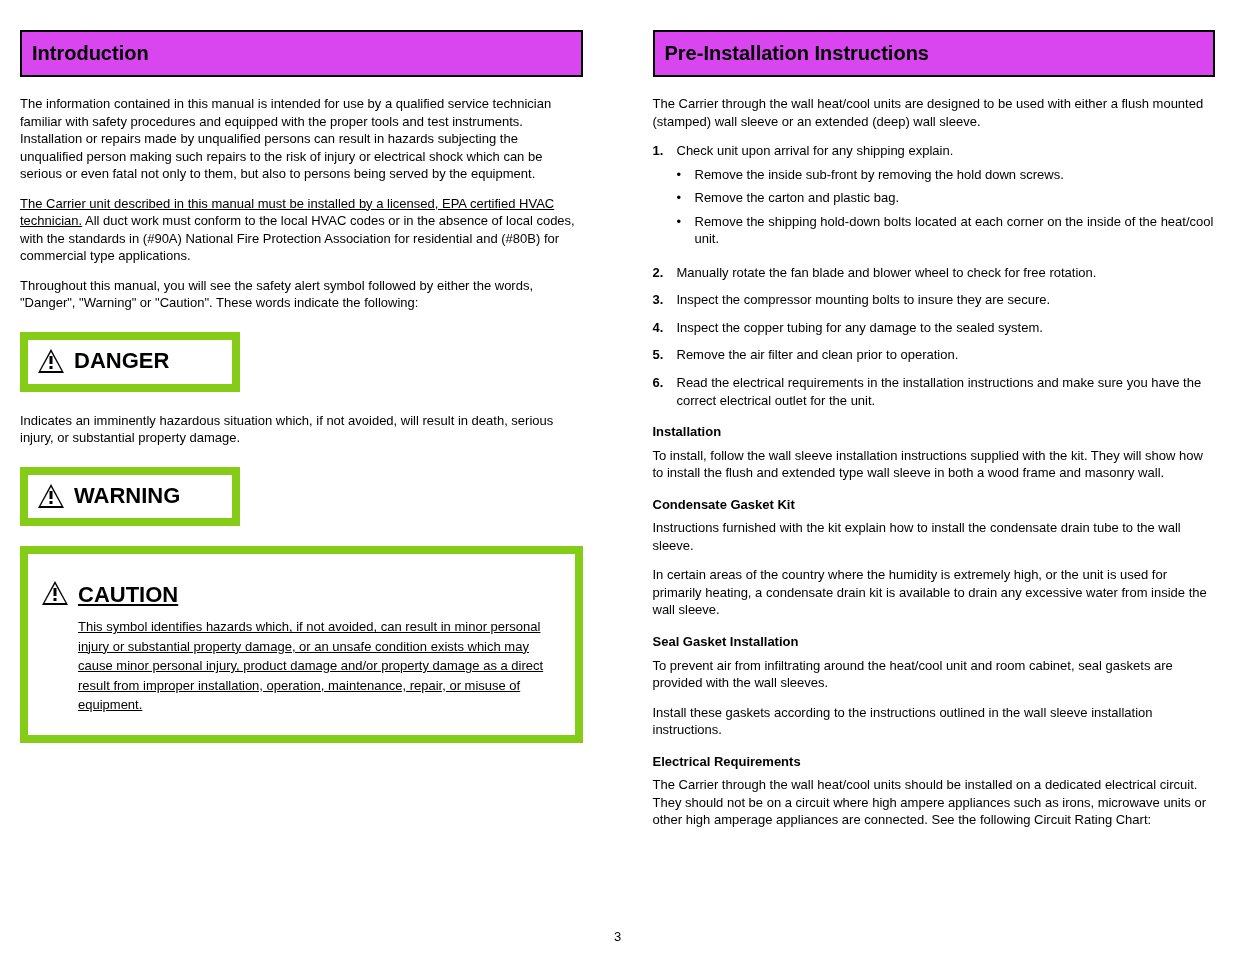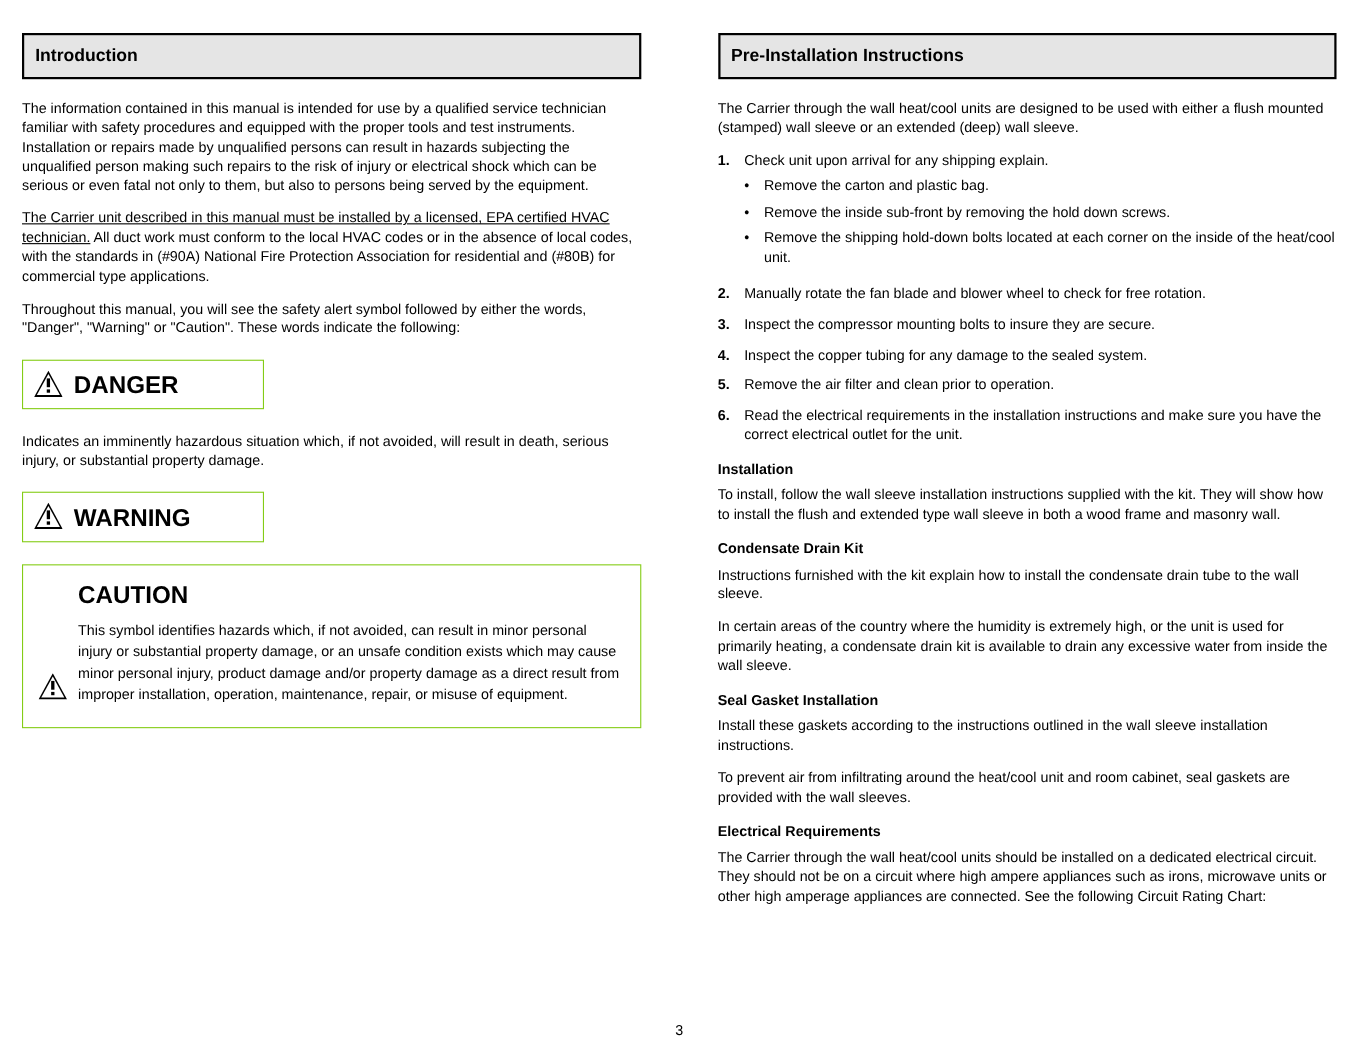--- a/index.html
+++ b/index.html
@@ -16,39 +16,39 @@
 }
 .columns {
   display: flex;
   gap: 70px;
 }
 .col {
   flex: 1;
   min-width: 0;
 }
 .section-bar {
-  background: #e5e5e5;
+  background: #d946ef;
   border: 2px solid #000;
   padding: 8px 10px;
   font-weight: bold;
-  font-size: 16px;
+  font-size: 20px;
   margin-bottom: 18px;
 }
 p { margin-bottom: 12px; }
 .underline { text-decoration: underline; }
 .warn-box {
-  border: 1px solid #84cc16;
+  border: 8px solid #84cc16;
   padding: 6px 10px;
   margin: 20px 0;
   display: flex;
-  align-items: flex-end;
+  align-items: flex-start;
   gap: 10px;
 }
 .warn-box.small { width: 220px; }
-.warn-box.large { padding: 10px 14px 20px 14px; }
+.warn-box.large { padding: 24px 14px 20px 14px; text-decoration: underline; }
 .warn-icon {
   flex-shrink: 0;
   margin-top: 3px;
 }
 .warn-label {
   font-size: 22px;
   font-weight: bold;
 }
 .warn-body {
   font-size: 13px;
@@ -146,24 +146,24 @@
   <div class="col">
     <div class="section-bar">Pre-Installation Instructions</div>
     <p>The Carrier through the wall heat/cool units are designed to be used with either a flush mounted (stamped) wall sleeve or an extended (deep) wall sleeve.</p>
 
     <ol class="numlist">
       <li>
         <div>
           <span>Check unit upon arrival for any shipping explain.</span>
           <ul class="bullets">
             <li>
-                <span>Remove the carton and plastic bag.</span>
+                <span>Remove the inside sub-front by removing the hold down screws.</span>
               </li>
             <li>
-                <span>Remove the inside sub-front by removing the hold down screws.</span>
+                <span>Remove the carton and plastic bag.</span>
               </li>
             <li>
                 <span>Remove the shipping hold-down bolts located at each corner on the inside of the heat/cool unit.</span>
               </li>
           </ul>
         </div>
       </li>
       <li>
           <span>Manually rotate the fan blade and blower wheel to check for free rotation.</span>
         </li>
@@ -177,26 +177,26 @@
           <span>Remove the air filter and clean prior to operation.</span>
         </li>
       <li>
           <span>Read the electrical requirements in the installation instructions and make sure you have the correct electrical outlet for the unit.</span>
         </li>
     </ol>
 
     <div class="sub-head">Installation</div>
     <p>To install, follow the wall sleeve installation instructions supplied with the kit. They will show how to install the flush and extended type wall sleeve in both a wood frame and masonry wall.</p>
 
-    <div class="sub-head">Condensate Drain Kit</div>
+    <div class="sub-head">Condensate Gasket Kit</div>
     <p>Instructions furnished with the kit explain how to install the condensate drain tube to the wall sleeve.</p>
     <p>In certain areas of the country where the humidity is extremely high, or the unit is used for primarily heating, a condensate drain kit is available to drain any excessive water from inside the wall sleeve.</p>
 
     <div class="sub-head">Seal Gasket Installation</div>
+    <p>To prevent air from infiltrating around the heat/cool unit and room cabinet, seal gaskets are provided with the wall sleeves.</p>
     <p>Install these gaskets according to the instructions outlined in the wall sleeve installation instructions.</p>
-    <p>To prevent air from infiltrating around the heat/cool unit and room cabinet, seal gaskets are provided with the wall sleeves.</p>
 
     <div class="sub-head">Electrical Requirements</div>
     <p>The Carrier through the wall heat/cool units should be installed on a dedicated electrical circuit. They should not be on a circuit where high ampere appliances such as irons, microwave units or other high amperage appliances are connected. See the following Circuit Rating Chart:</p>
   </div>
 </div>
 
 <div style="position:absolute; bottom:8px; width:100%; left:0; text-align:center; font-size:13px;">3</div>
 
 </body></html>

